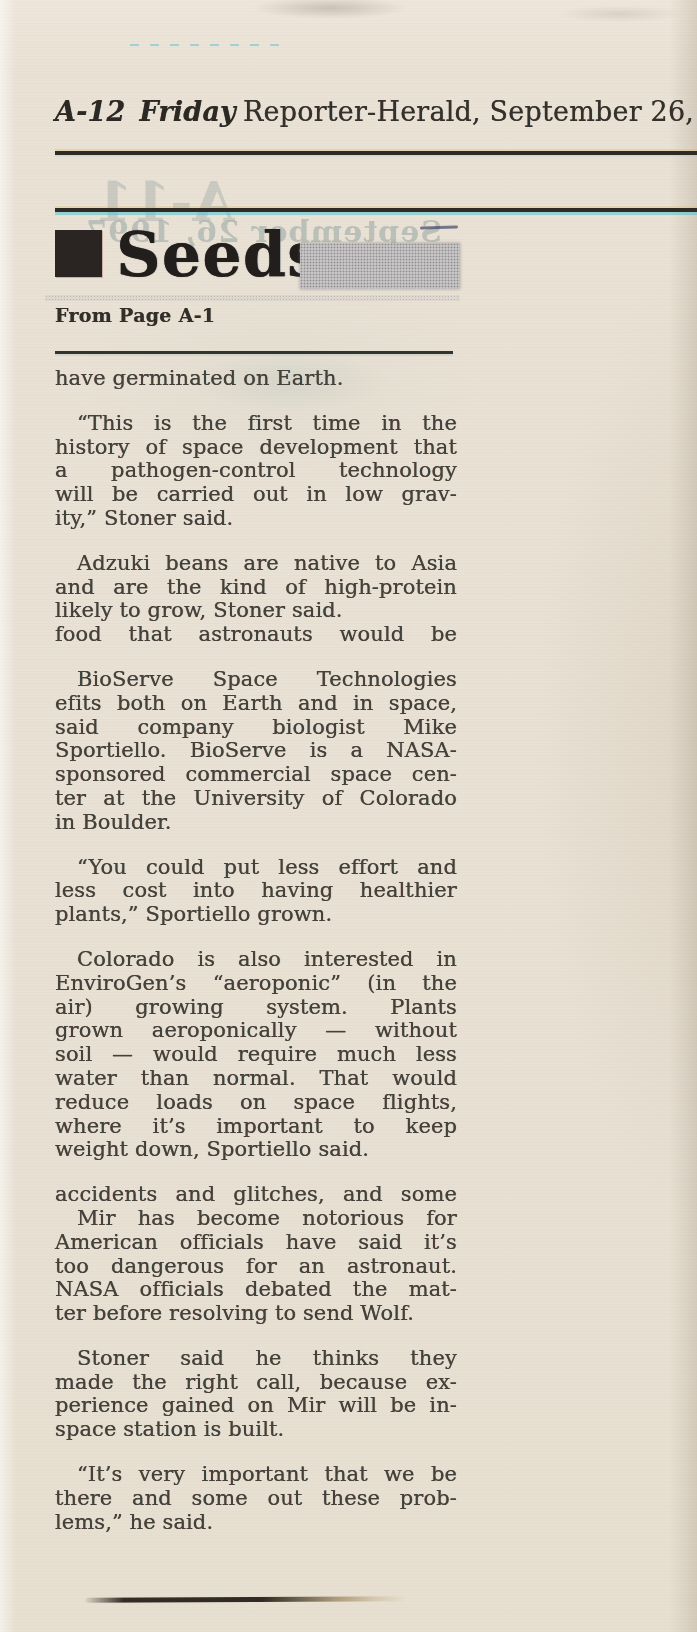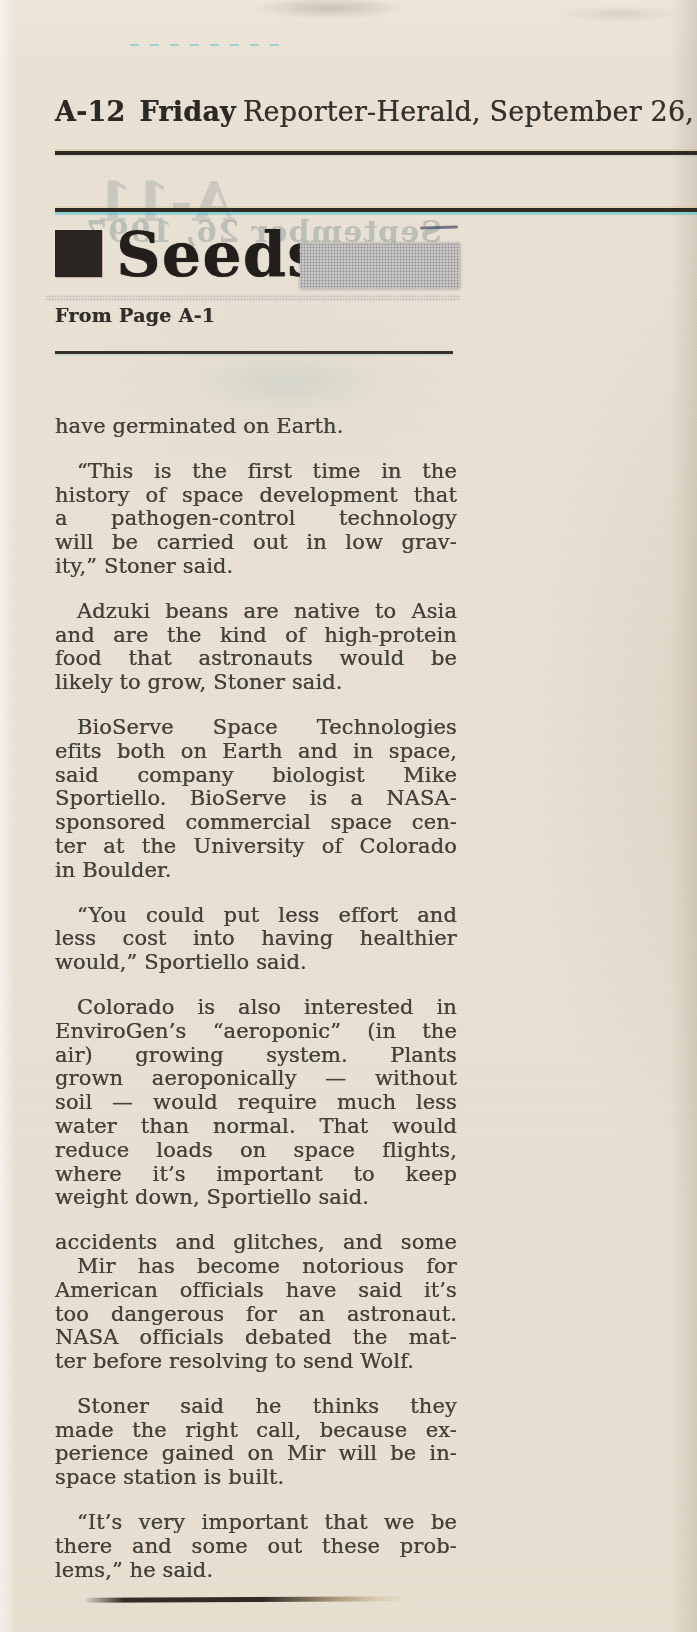--- a/index.html
+++ b/index.html
@@ -13,21 +13,21 @@
       radial-gradient(ellipse 300px 160px at 40% 385px, rgba(200,205,195,.18), transparent 70%),
       linear-gradient(90deg, rgba(255,255,255,.55) 0px, rgba(255,255,255,0) 16px),
       linear-gradient(90deg, rgba(0,0,0,0) 96%, rgba(120,105,85,.18) 100%),
       repeating-linear-gradient(0deg, rgba(120,110,95,.025) 0 1px, rgba(255,255,255,.02) 1px 3px),
       linear-gradient(180deg,#eee6da 0,#e9e1d4 70px,#e8e0d3 55%,#e7dfd0 100%);
   }
   .abs{position:absolute;}
   .soft{text-shadow:0 0 .6px rgba(70,60,48,.75), .7px 0 rgba(0,150,175,.14), -.7px 0 rgba(190,75,55,.12);}
   
   .hdr{left:55px;top:96px;font-size:27px;color:#35302b;letter-spacing:.2px;white-space:nowrap;}
-  .hdr b{font-weight:700;color:#2c2823;}
+  .hdr b{font-weight:700;color:#2c2823;font-style:italic;}
   .hdr .sp1{display:inline-block;width:14px;}
   .hdr .sp2{display:inline-block;width:7px;}
   
   .rule{background:#2f2a24;}
   .rule-top{left:55px;top:151px;width:642px;height:4px;box-shadow:0 -2px 0 rgba(215,185,95,.30),0 2px 0 rgba(150,190,190,.20);}
   .rule-mid{left:55px;top:208px;width:642px;height:4px;box-shadow:0 -2px 0 rgba(215,185,95,.25),0 3px 0 rgba(80,195,210,.55);}
   .rule-col{left:55px;top:351px;width:398px;height:3px;background:#38322b;box-shadow:0 2px 0 rgba(120,190,195,.25);}
   .rule-bot{left:85px;top:1597px;width:322px;height:5px;border-radius:3px;transform:rotate(-.25deg);
     background:linear-gradient(90deg, rgba(60,52,40,.05), #342d25 12%, #2f2a23 55%, rgba(125,100,55,.55) 78%, rgba(170,145,85,.28) 90%, rgba(170,145,85,0));}
   
@@ -46,21 +46,21 @@
     text-shadow:0 0 .8px rgba(40,35,30,.8),1px 0 rgba(80,120,190,.18);}
   .halftone{left:300px;top:243px;width:160px;height:46px;background-color:#c6c4c4;
     background-image:radial-gradient(circle,#8f8d90 .8px,transparent 1.1px);background-size:3px 3px;
     box-shadow:0 0 3px rgba(120,118,118,.6);}
   .halftone-strip{left:45px;top:295px;width:415px;height:6px;opacity:.45;background-color:#cfccc8;
     background-image:radial-gradient(circle,#8f8d90 .7px,transparent 1px);background-size:3px 3px;}
   
   .frompage{left:55px;top:304px;font-size:19px;color:#332e29;font-weight:600;letter-spacing:.3px;}
   .frompage b{font-weight:700;}
   
-  .article{left:55px;top:367px;width:402px;font-size:21px;line-height:23.8px;color:#46403a;letter-spacing:.1px;margin-top:48px;}
+  .article{left:55px;top:367px;width:402px;font-size:21px;line-height:23.8px;color:#46403a;letter-spacing:.1px;}
   .para{margin:0 0 21px 0;}
   .line{text-align:justify;text-align-last:justify;}
   .line.last{text-align-last:left;}
   .line.indent{padding-left:22px;}
 </style>
 </head>
 <body>
 
 <div id="page">
 
@@ -95,36 +95,36 @@
       <div class="para">
         <div class="line indent">“This is the first time in the</div>
         <div class="line">history of space development that</div>
         <div class="line">a pathogen-control technology</div>
         <div class="line">will be carried out in low grav-</div>
         <div class="line last">ity,” Stoner said.</div>
       </div>
       <div class="para">
         <div class="line indent">Adzuki beans are native to Asia</div>
         <div class="line">and are the kind of high-protein</div>
+        <div class="line last">likely to grow, Stoner said.</div>
         <div class="line">food that astronauts would be</div>
-        <div class="line last">likely to grow, Stoner said.</div>
       </div>
       <div class="para">
         <div class="line indent">BioServe Space Technologies</div>
         <div class="line">efits both on Earth and in space,</div>
         <div class="line">said company biologist Mike</div>
         <div class="line">Sportiello. BioServe is a NASA-</div>
         <div class="line">sponsored commercial space cen-</div>
         <div class="line">ter at the University of Colorado</div>
         <div class="line last">in Boulder.</div>
       </div>
       <div class="para">
         <div class="line indent">“You could put less effort and</div>
         <div class="line">less cost into having healthier</div>
-        <div class="line last">would,” Sportiello said.</div>
+        <div class="line last">plants,” Sportiello grown.</div>
       </div>
       <div class="para">
         <div class="line indent">Colorado is also interested in</div>
         <div class="line">EnviroGen’s “aeroponic” (in the</div>
         <div class="line">air) growing system. Plants</div>
         <div class="line">grown aeroponically — without</div>
         <div class="line">soil — would require much less</div>
         <div class="line">water than normal. That would</div>
         <div class="line">reduce loads on space flights,</div>
         <div class="line">where it’s important to keep</div>

